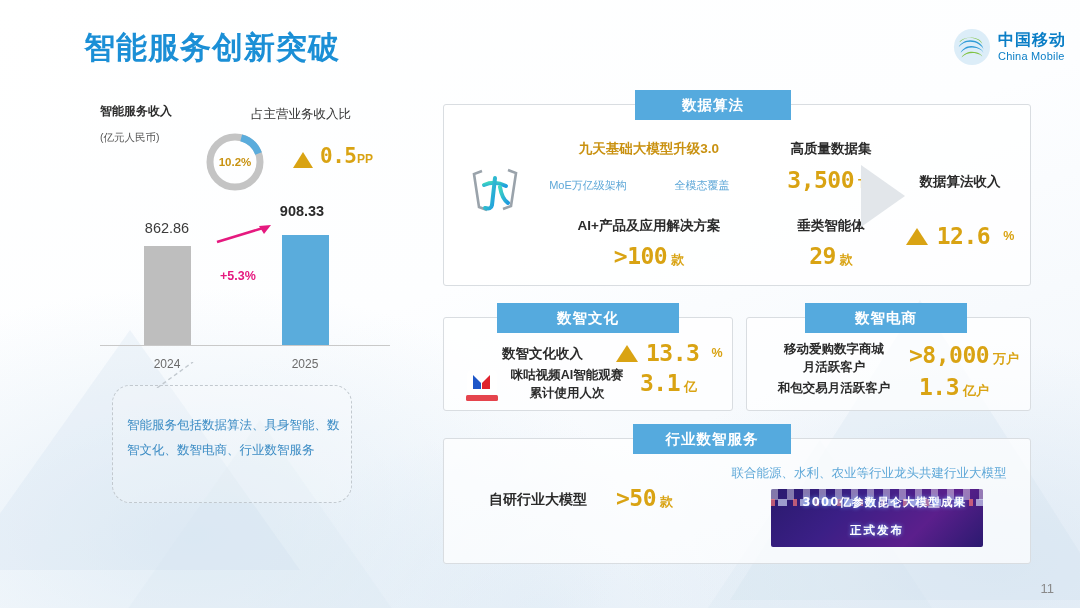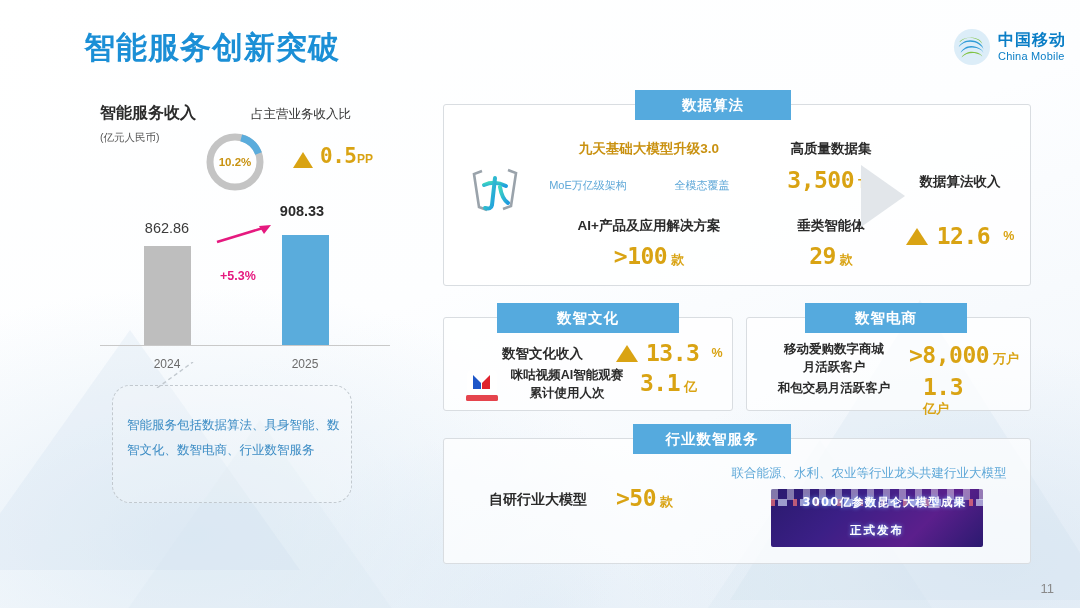--- a/index.html
+++ b/index.html
@@ -24,21 +24,21 @@
     font-size:31px;font-weight:bold;color:#1B8FD6;letter-spacing:1px;
     font-family:"DejaVu Sans","Liberation Sans",sans-serif;
   }
   #logo{position:absolute;right:14px;top:28px;display:flex;align-items:center;gap:7px;}
   #logo .mark{width:38px;height:38px;}
   #logo .txt{display:flex;flex-direction:column;line-height:1;}
   #logo .cn{font-size:16px;font-weight:bold;color:#0A7EC6;letter-spacing:1px;}
   #logo .en{font-size:11px;color:#0A7EC6;margin-top:3px;letter-spacing:.2px;}
 
   
-  .lbl-rev-title{position:absolute;left:100px;top:103px;font-size:16px;font-weight:bold;color:#2b2b2b;}
+  .lbl-rev-title{position:absolute;left:100px;top:103px;font-size:12px;font-weight:bold;color:#2b2b2b;}
   .lbl-rev-unit{position:absolute;left:100px;top:131px;font-size:10.5px;color:#555;}
   .lbl-ratio-title{position:absolute;left:251px;top:106px;font-size:12.5px;color:#333;}
 
   #donut{position:absolute;left:203px;top:130px;width:64px;height:64px;}
   #donut .pct{position:absolute;left:0;top:0;width:64px;height:64px;display:flex;align-items:center;justify-content:center;
     font-size:11.5px;font-weight:bold;color:#C89211;}
   .pp-tri{position:absolute;left:293px;top:152px;width:0;height:0;border-left:10px solid transparent;border-right:10px solid transparent;border-bottom:16px solid #D9A313;}
   .pp-val{position:absolute;left:320px;top:144px;font-size:21px;font-weight:bold;color:#D9A313;
     font-family:"DejaVu Sans Mono","Liberation Sans",monospace;letter-spacing:-.5px;}
   .pp-unit{position:absolute;left:357px;top:152px;font-size:12px;font-weight:bold;color:#D9A313;}
@@ -99,21 +99,21 @@
   .migu{position:absolute;left:20px;top:52px;width:36px;height:32px;}
   .c-t2{position:absolute;left:60px;top:48px;width:126px;text-align:center;font-size:12.5px;font-weight:bold;color:#2b2b2b;line-height:18px;}
   .c-v2{position:absolute;left:196px;top:52px;display:flex;align-items:baseline;}
 
   
   #panel-ec{left:746px;top:317px;width:283px;height:92px;}
   #panel-ec .ptab{left:58px;width:162px;text-align:center;}
   .e-t1{position:absolute;left:14px;top:22px;width:146px;text-align:center;font-size:12.5px;font-weight:bold;color:#2b2b2b;line-height:18px;}
   .e-v1{position:absolute;left:162px;top:24px;display:flex;align-items:baseline;}
   .e-t2{position:absolute;left:14px;top:62px;width:146px;text-align:center;font-size:12.5px;font-weight:bold;color:#2b2b2b;}
-  .e-v2{position:absolute;left:172px;top:56px;display:flex;align-items:baseline;flex-direction:column;}
+  .e-v2{position:absolute;left:172px;top:56px;display:flex;align-items:baseline;}
 
   
   #panel-ind{left:443px;top:438px;width:586px;height:124px;}
   #panel-ind .ptab{left:189px;width:158px;}
   .i-t1{position:absolute;left:45px;top:52px;font-size:14px;font-weight:bold;color:#2b2b2b;}
   .i-v1{position:absolute;left:172px;top:46px;display:flex;align-items:baseline;}
   .i-sub{position:absolute;left:270px;top:26px;width:310px;text-align:center;font-size:12.5px;color:#5FA8D8;}
   #stage-photo{position:absolute;left:327px;top:50px;width:212px;height:58px;border-radius:2px;overflow:hidden;
     background:linear-gradient(135deg,#2a1a6e 0%,#3b1f86 35%,#5b1f8c 70%,#2b1a70 100%);}
   .stage-l1{position:absolute;left:0;top:6px;width:227px;text-align:center;font-size:11.5px;font-weight:bold;color:#fff;

